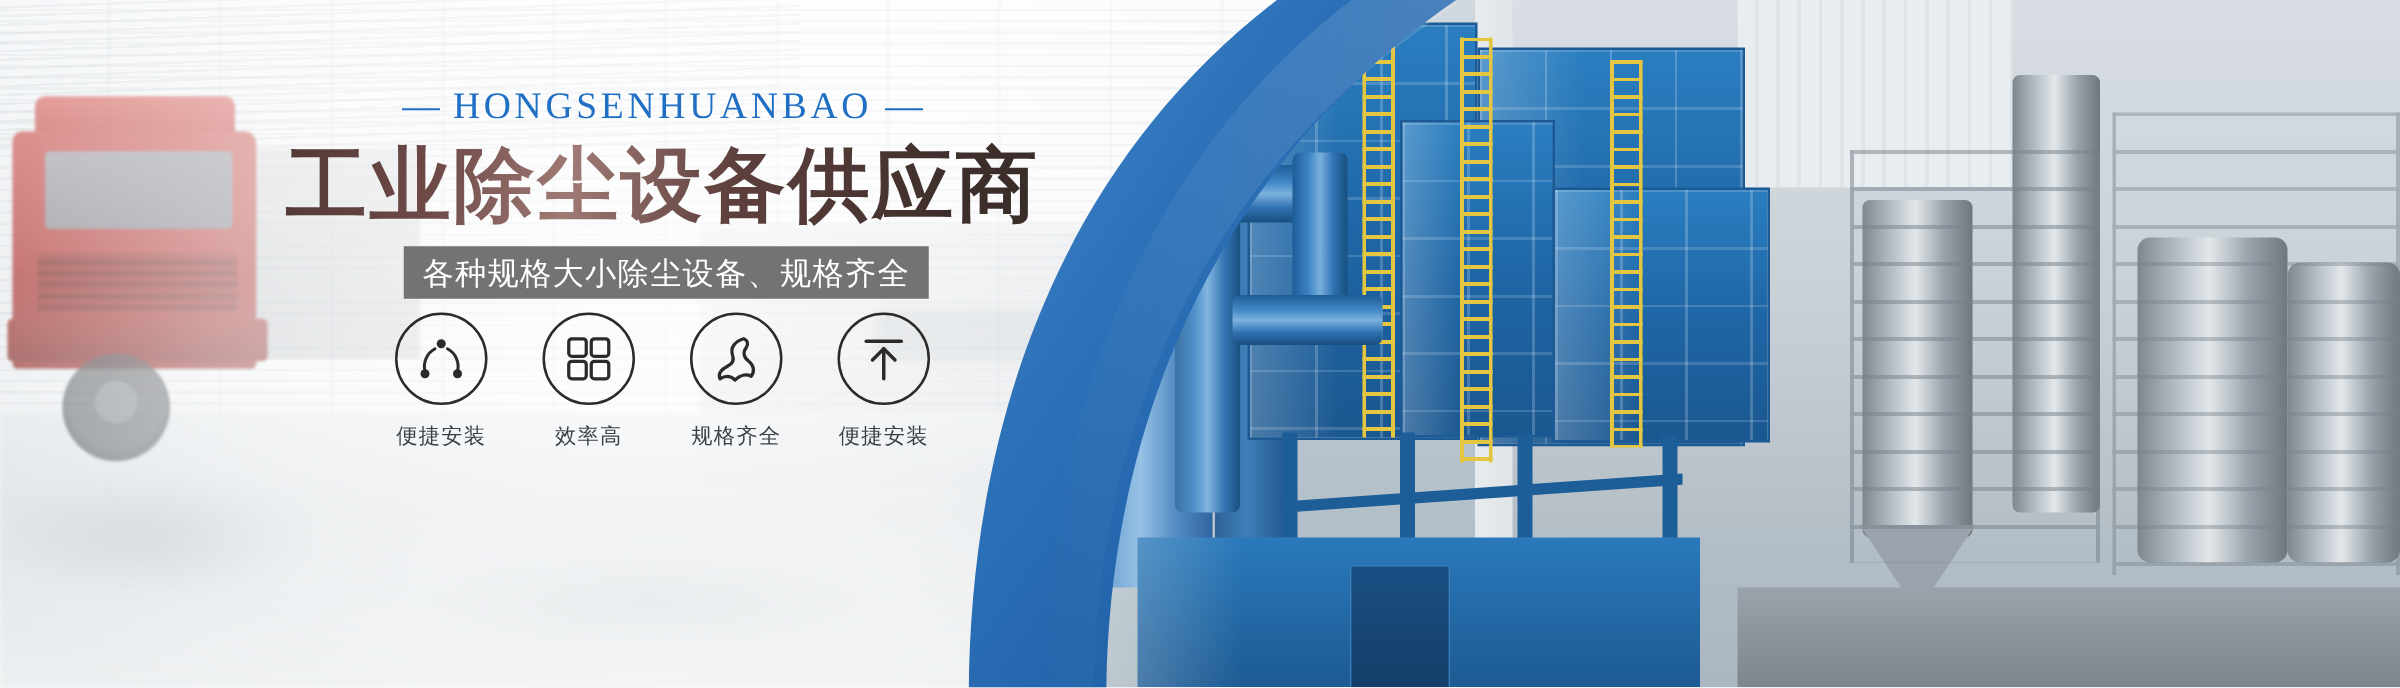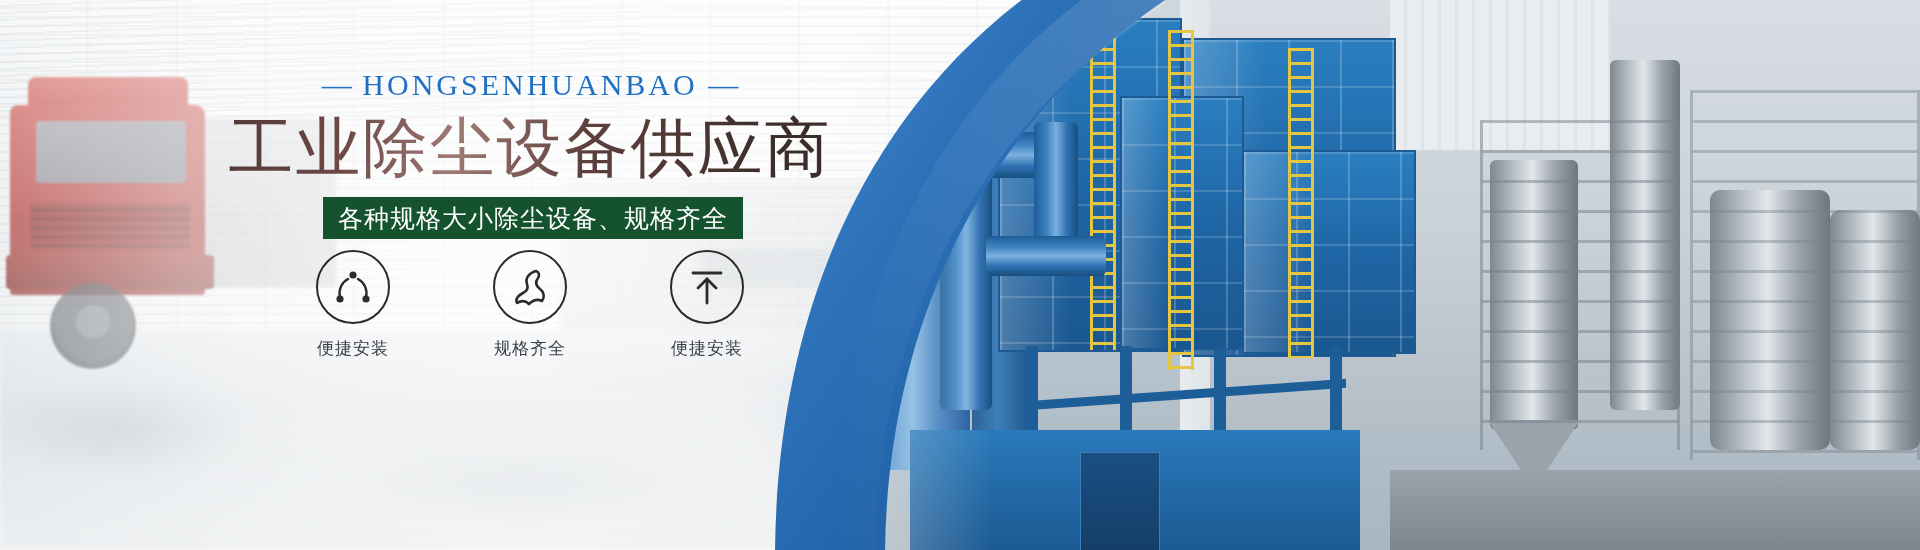--- a/index.html
+++ b/index.html
@@ -219,29 +219,29 @@
 
   .eyebrow{
     position:absolute;left:0;top:68px;width:1060px;text-align:center;
     font-family:"Liberation Serif","DejaVu Serif",serif;
     font-size:30px;letter-spacing:3px;color:#1f6fc4;white-space:nowrap;
   }
   .eyebrow .dash{color:#1f6fc4;font-weight:400;letter-spacing:0;}
 
   .headline{
     position:absolute;left:0;top:104px;width:1060px;text-align:center;
-    font-size:65px;font-weight:normal;letter-spacing:2px;white-space:nowrap;
+    font-size:65px;font-weight:bold;letter-spacing:2px;white-space:nowrap;
     background:linear-gradient(100deg,#3b2d2a 0%,#4a3431 18%,#6e4a47 33%,#a07a75 43%,#5e403d 55%,#3d2e2b 72%,#2f2422 100%);
     -webkit-background-clip:text;background-clip:text;color:transparent;
     -webkit-text-fill-color:transparent;
   }
 
   .subbar{
     position:absolute;left:323px;top:197px;width:420px;height:42px;
-    background:#14532d;display:flex;align-items:center;justify-content:center;
+    background:#737373;display:flex;align-items:center;justify-content:center;
   }
   .subbar span{
     color:#ffffff;font-size:25px;letter-spacing:1px;white-space:nowrap;
   }
 
   .features{
     position:absolute;left:310px;top:250px;width:440px;height:110px;
     display:flex;justify-content:space-between;align-items:flex-start;
   }
   .feat{width:86px;display:flex;flex-direction:column;align-items:center;}
@@ -379,20 +379,31 @@
             <path d="M8 31 A16 16 0 0 1 16 13" fill="none" stroke="#2b2b2b" stroke-width="2.4" stroke-linecap="round"></path>
             <path d="M26 13 A16 16 0 0 1 34 31" fill="none" stroke="#2b2b2b" stroke-width="2.4" stroke-linecap="round"></path>
             <circle cx="21" cy="9" r="3.6" fill="#2b2b2b"></circle>
             <circle cx="8" cy="33" r="3.6" fill="#2b2b2b"></circle>
             <circle cx="34" cy="33" r="3.6" fill="#2b2b2b"></circle>
           </svg>
         </div>
         <div class="flabel">便捷安装</div>
       </div>
 
+      <div class="feat">
+        <div class="ring">
+          <svg width="38" height="38" viewBox="0 0 38 38">
+            <rect x="3" y="3" width="14" height="14" rx="2.5" fill="none" stroke="#2b2b2b" stroke-width="2.6"></rect>
+            <rect x="21" y="3" width="14" height="14" rx="2.5" fill="none" stroke="#2b2b2b" stroke-width="2.6"></rect>
+            <rect x="3" y="21" width="14" height="14" rx="2.5" fill="none" stroke="#2b2b2b" stroke-width="2.6"></rect>
+            <rect x="21" y="21" width="14" height="14" rx="2.5" fill="none" stroke="#2b2b2b" stroke-width="2.6"></rect>
+          </svg>
+        </div>
+        <div class="flabel">效率高</div>
+      </div>
 
       <div class="feat">
         <div class="ring">
           <svg width="42" height="42" viewBox="0 0 42 42">
             <path d="M27 5 C20 7 16 12 18 18 C19.5 22 18 25 14 27 C9 29.5 6 33 8 37
                      C13 34 17 35 20 38 C24 34 29 33 33 35 C36 31 35 26 31 23
                      C27 20 26 16 29 12 C31 9 30 6 27 5 Z" fill="none" stroke="#2b2b2b" stroke-width="2.6" stroke-linejoin="round" stroke-linecap="round"></path>
           </svg>
         </div>
         <div class="flabel">规格齐全</div>

